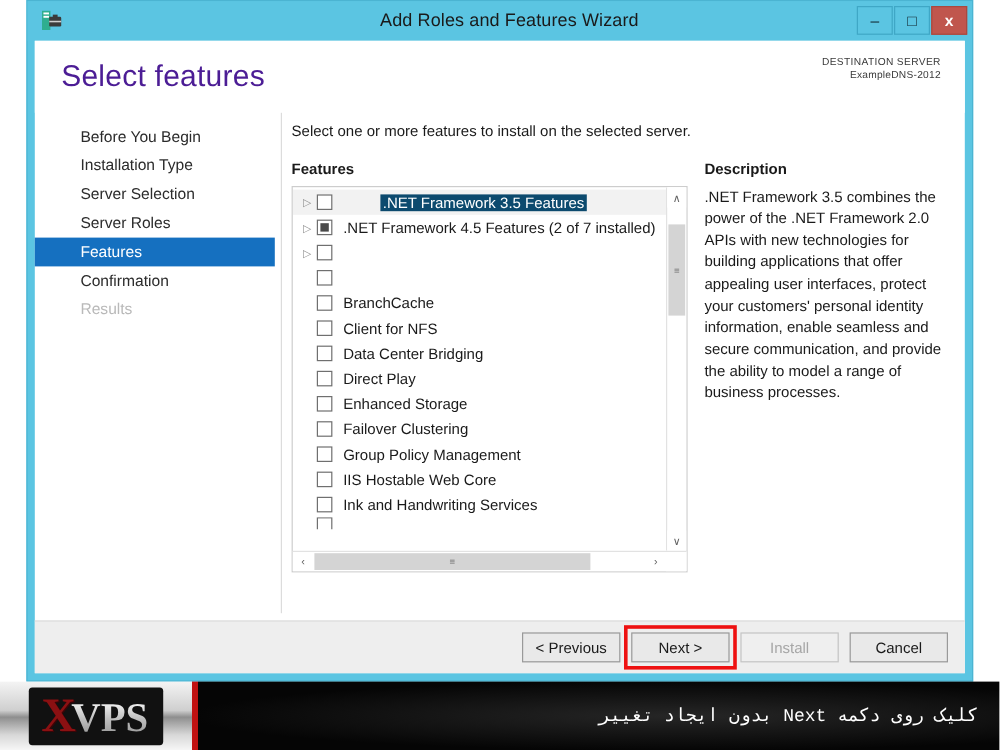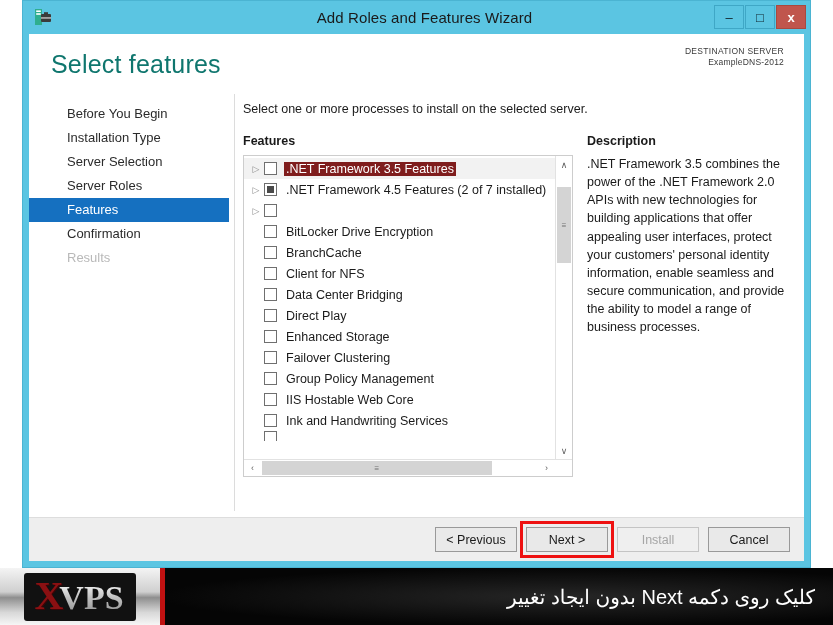--- a/index.html
+++ b/index.html
@@ -57,21 +57,21 @@
   }
 
   
   #wizhead {
     height: 60px; flex: 0 0 60px;
     position: relative; background: #ffffff;
     padding: 0 22px;
   }
   #page-title {
     position: absolute; left: 22px; top: 16px;
-    font-size: 25px; color: #0f766e; font-weight: 300;
+    font-size: 25px; color: #4c1d95; font-weight: 300;
     letter-spacing: .2px;
   }
   #dest-block {
     position: absolute; right: 20px; top: 12px;
     text-align: right; line-height: 1.25;
   }
   #dest-label { font-size: 8.5px; color: #3a3a3a; letter-spacing: .3px; }
   #dest-name  { font-size: 8.5px; color: #3a3a3a; letter-spacing: .2px; }
 
   
@@ -137,21 +137,21 @@
     width: 13px; height: 13px; flex: 0 0 13px;
     border: 1px solid #6f6f6f; background: #fff;
     margin-right: 7px; position: relative;
   }
   .cbox.partial::after {
     content: ""; position: absolute;
     left: 2px; top: 2px; right: 2px; bottom: 2px;
     background: #4a4a4a;
   }
   .rowlabel { display: inline-block; padding: 0 2px; }
-  .rowlabel.selected { background: #7f1d1d; color: #ffffff; }
+  .rowlabel.selected { background: #0c4a6e; color: #ffffff; margin-left: 33px; }
 
   
   #vscroll {
     width: 17px; flex: 0 0 17px;
     border-left: 1px solid #e2e2e2;
     background: #ffffff;
     display: flex; flex-direction: column;
   }
   .sbtn {
     height: 17px; flex: 0 0 17px; background: #ffffff;
@@ -235,22 +235,22 @@
     background: linear-gradient(180deg,#ffffff 0%,#bfbfbf 50%,#8f8f8f 100%);
     -webkit-background-clip: text; background-clip: text; -webkit-text-fill-color: transparent;
   }
   #red-div { width: 5px; flex: 0 0 5px; background: #c01111; }
   #text-pane {
     flex: 1; background: radial-gradient(ellipse at 60% 50%, #262626 0%, #050505 72%);
     display: flex; align-items: center; justify-content: flex-end;
     padding-right: 18px;
   }
   #banner-text {
-    direction: rtl; color: #ffffff; font-size: 20px;
-    font-family: Liberation Sans, sans-serif;
+    direction: rtl; color: #ffffff; font-size: 15px;
+    font-family: Liberation Mono, monospace;
   }
 </style>
 </head>
 <body>
 
 <div id="app">
 
   <div id="window">
 
     <div id="titlebar">
@@ -296,21 +296,21 @@
           <div class="navitem">Server Selection</div>
           <div class="navitem">Server Roles</div>
           <div class="navitem active">Features</div>
           <div class="navitem">Confirmation</div>
           <div class="navitem disabled">Results</div>
         </div>
 
         <div id="sep"></div>
 
         <div id="content">
-          <p id="intro">Select one or more processes to install on the selected server.</p>
+          <p id="intro">Select one or more features to install on the selected server.</p>
 
           <div id="cols">
 
             <div id="leftcol">
               <div class="collabel">Features</div>
 
               <div id="listbox">
                 <div id="list-main">
                   <div id="list-rows">
 
@@ -327,21 +327,20 @@
                     </div>
 
                     <div class="row">
                       <span class="twisty">▷</span>
                       <span class="cbox"></span>
                     </div>
 
                     <div class="row">
                       <span class="twisty empty">▷</span>
                       <span class="cbox"></span>
-                      <span class="rowlabel">BitLocker Drive Encryption</span>
                     </div>
 
 
                     <div class="row">
                       <span class="twisty empty">▷</span>
                       <span class="cbox"></span>
                       <span class="rowlabel">BranchCache</span>
                     </div>
 
                     <div class="row">

